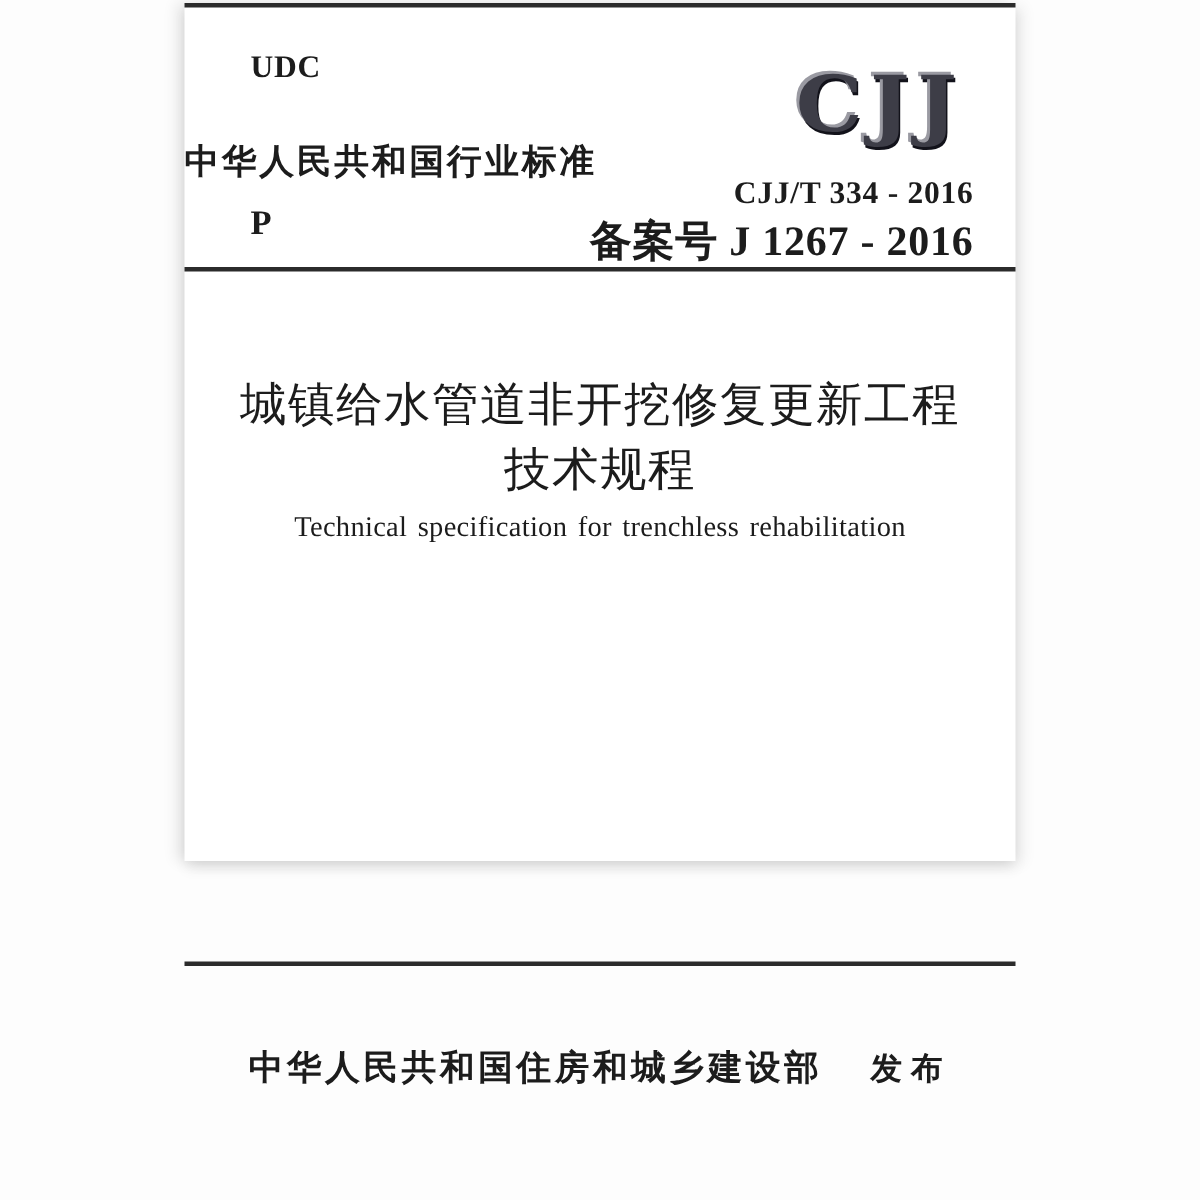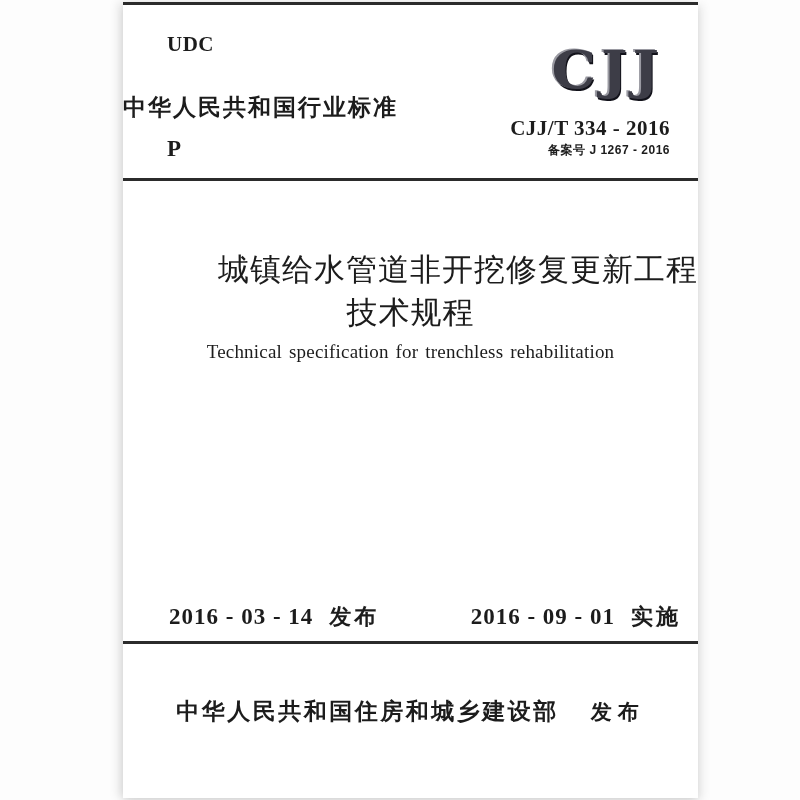--- a/index.html
+++ b/index.html
@@ -16,24 +16,23 @@
     width: 800px;
     height: 800px;
     background: #fdfdfd;
     overflow: hidden;
   }
   .cover {
     position: absolute;
     left: 123px;
     top: 2px;
     width: 554px;
-    height: 796px;
+    height: 572px;
     background: #ffffff;
     box-shadow: -5px 0 9px rgba(0,0,0,0.10), 5px 2px 9px rgba(0,0,0,0.07), 0 6px 8px rgba(0,0,0,0.06);
-    padding-left: 21px;
   }
   .rule {
     position: absolute;
     left: 0;
     width: 100%;
     height: 3px;
     background: var(--rule, #2b2b2b);
   }
   .rule-top   { top: 0; height: 3px; }
   .rule-mid   { top: 176px; }
@@ -76,44 +75,44 @@
     top: 114px;
     font-family: "Liberation Serif", "DejaVu Serif", serif;
     font-weight: bold;
     font-size: 21px;
     letter-spacing: 0.5px;
   }
   .record-number {
     position: absolute;
     right: 28px;
     top: 140px;
-    font-family: Liberation Sans, sans-serif;
-    font-weight: bold;
-    font-size: 12px;
+    font-family: Liberation Serif, serif;
+    font-weight: bold;
+    font-size: 28px;
     letter-spacing: 0.5px;
   }
   .p-mark {
     position: absolute;
     left: 44px;
     top: 134px;
     font-family: "Liberation Serif", "DejaVu Serif", serif;
     font-weight: bold;
     font-size: 23px;
   }
   .title-zh {
     position: absolute;
     left: 0;
     width: 100%;
     text-align: center;
     font-family: "Liberation Serif", "DejaVu Serif", serif;
     font-weight: 500;
     font-size: 31px;
     letter-spacing: 1px;
   }
-  .title-zh.line1 { top: 247px; text-align: right; }
+  .title-zh.line1 { top: 247px; }
   .title-zh.line2 { top: 290px; }
   .title-en {
     position: absolute;
     left: 0;
     width: 100%;
     text-align: center;
     font-family: "Liberation Serif", "DejaVu Serif", serif;
     font-weight: normal;
     font-size: 19px;
     letter-spacing: 0.2px;
@@ -184,28 +183,20 @@
 
     <div class="p-mark">P</div>
 
     <div class="rule rule-mid"></div>
 
     <div class="title-zh line1">城镇给水管道非开挖修复更新工程</div>
     <div class="title-zh line2">技术规程</div>
 
     <div class="title-en line1">Technical specification for trenchless rehabilitation</div>
 
-    <div class="dates-row">
-      <div class="date-block issue">
-        <span class="date-num">2016 - 03 - 14</span><span class="date-label">发布</span>
-      </div>
-      <div class="date-block implement">
-        <span class="date-num">2016 - 09 - 01</span><span class="date-label">实施</span>
-      </div>
-    </div>
 
     <div class="rule rule-lower"></div>
 
     <div class="publisher-row">
       <span class="publisher-name">中华人民共和国住房和城乡建设部</span><span class="publish-label">发布</span>
     </div>
 
   </div>
 </div>
 

